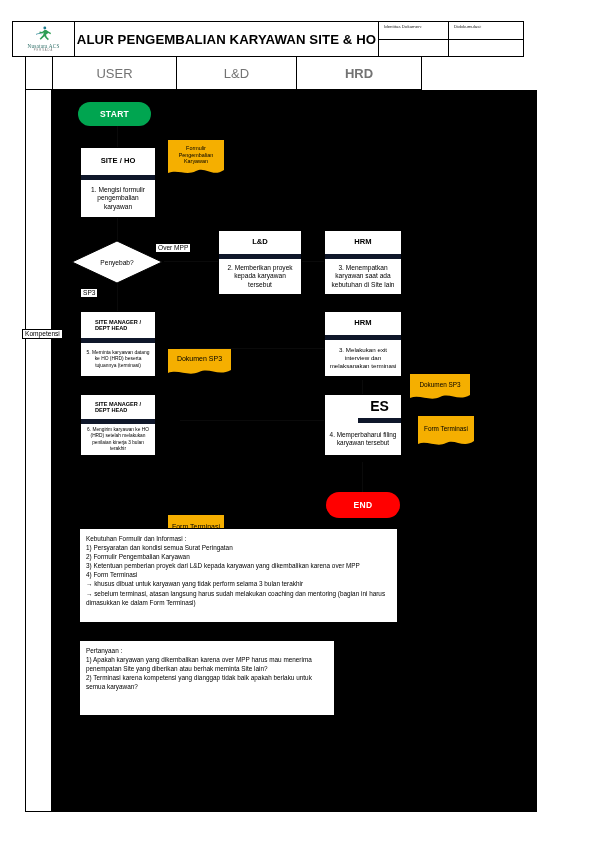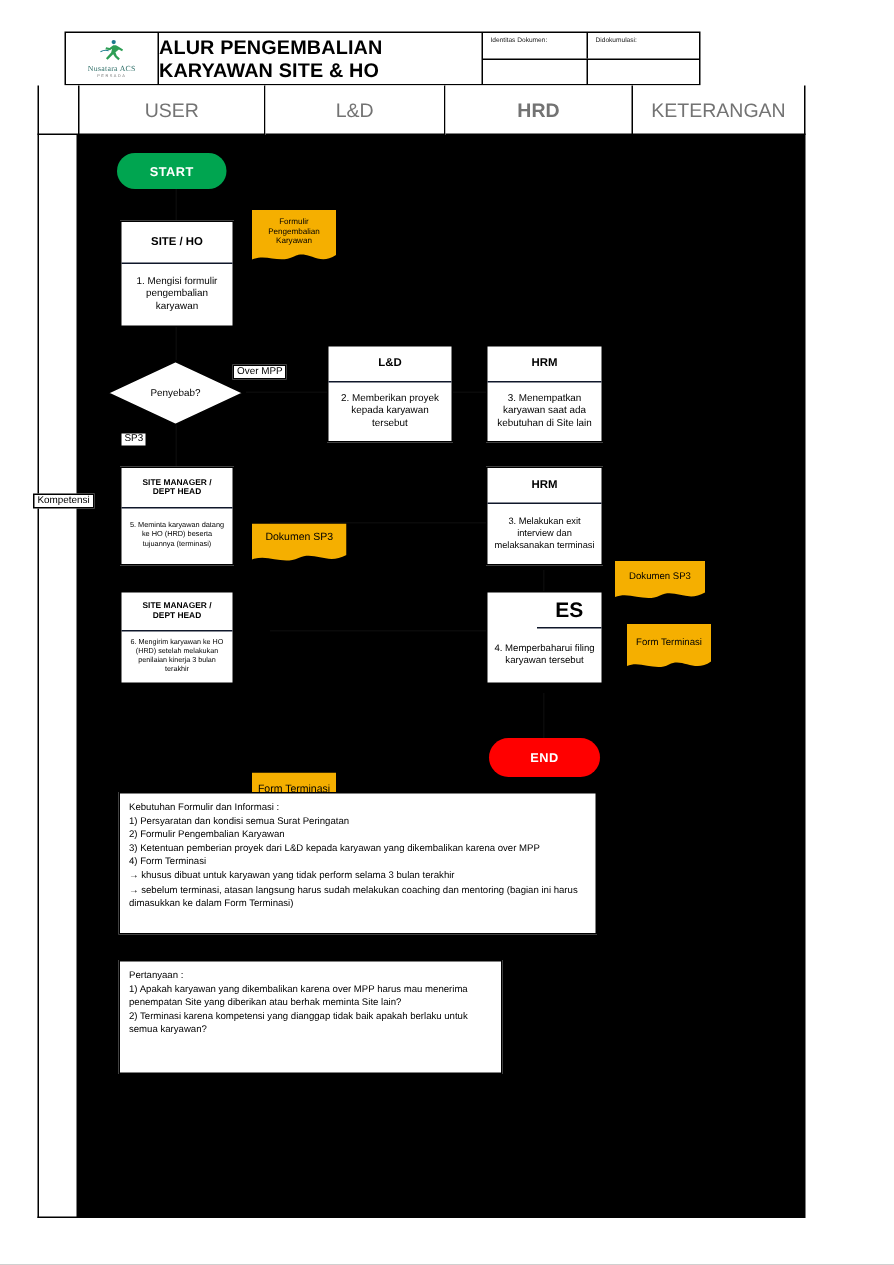--- a/index.html
+++ b/index.html
@@ -2,21 +2,21 @@
 <html><head>
 <meta charset="utf-8">
 <style>
   html,body{margin:0;padding:0;background:#fff;}
   body{width:596px;height:843px;position:relative;
        font-family:"Liberation Sans","DejaVu Sans",sans-serif;
        -webkit-font-smoothing:antialiased;}
   .page{position:absolute;left:0;top:0;width:596px;height:843px;background:#fff;overflow:hidden;}
 
   
-  .hdr{position:absolute;left:43px;top:21px;width:424px;height:36px;
+  .hdr{position:absolute;left:12px;top:21px;width:512px;height:36px;
        border:1px solid #000;box-sizing:border-box;display:flex;background:#fff;justify-content:space-between;}
   .hdr-logo{width:62px;border-right:1px solid #000;box-sizing:border-box;
             display:flex;flex-direction:column;align-items:center;justify-content:center;}
   .logo-mark{width:22px;height:16px;display:block;}
   .logo-text{font-size:5.2px;color:#2f6f68;letter-spacing:.2px;margin-top:1px;
              font-family:"Liberation Serif","DejaVu Serif",serif;white-space:nowrap;}
   .logo-sub{font-size:2.6px;color:#777;letter-spacing:1px;}
   .hdr-title{flex:1;border-right:1px solid #000;box-sizing:border-box;
              display:flex;align-items:center;justify-content:center;
              font-size:13.2px;font-weight:bold;color:#000;letter-spacing:.1px;}
@@ -44,22 +44,22 @@
              background:#fff;border-left:1px solid #000;border-right:1px solid #000;
              border-bottom:1px solid #000;box-sizing:border-box;}
 
   
   .node{position:absolute;box-sizing:border-box;}
 
   .terminator{border-radius:14px;display:flex;align-items:center;justify-content:center;
               font-size:8.5px;font-weight:bold;color:#fff;letter-spacing:.3px;}
 
   .proc{background:#fff;border:1px solid #000;display:flex;flex-direction:column;}
-  .proc-h{border-bottom:1px solid #0f172a;display:flex;align-items:center;justify-content:center;
-          text-align:center;font-weight:bold;color:#000;padding:2px 14px;line-height:1.15;}
+  .proc-h{border-bottom:5px solid #0f172a;display:flex;align-items:center;justify-content:center;
+          text-align:left;font-weight:bold;color:#000;padding:2px 14px;line-height:1.15;}
   .proc-b{flex:1;display:flex;align-items:center;justify-content:center;text-align:center;
           color:#000;padding:3px 3px;line-height:1.3;}
 
   .diamond{width:92px;height:44px;}
   .diamond svg{display:block;}
   .diamond .dlabel{position:absolute;left:0;top:0;width:92px;height:44px;
                    display:flex;align-items:center;justify-content:center;
                    font-size:6.6px;color:#000;}
 
   .edgelabel{background:#fff;border:1px solid #000;font-size:6.6px;color:#000;
@@ -103,21 +103,20 @@
         <div class="hdr-meta-c2"></div>
       </div>
     </div>
   </div>
 
   <div class="lanes">
     <div class="lane-pad"></div>
     <div class="lane l1">USER</div>
     <div class="lane l2">L&amp;D</div>
     <div class="lane l3">HRD</div>
-    <div class="lane l4">KETERANGAN</div>
   </div>
 
   <div class="leftstrip"></div>
 
   <div class="canvas">
 
     <div class="connector" style="left:65px;top:35px;width:1px;height:22px;"></div>
     <div class="connector" style="left:65px;top:128px;width:1px;height:22px;"></div>
     <div class="connector" style="left:112px;top:171px;width:55px;height:1px;"></div>
     <div class="connector" style="left:250px;top:171px;width:48px;height:1px;"></div>

